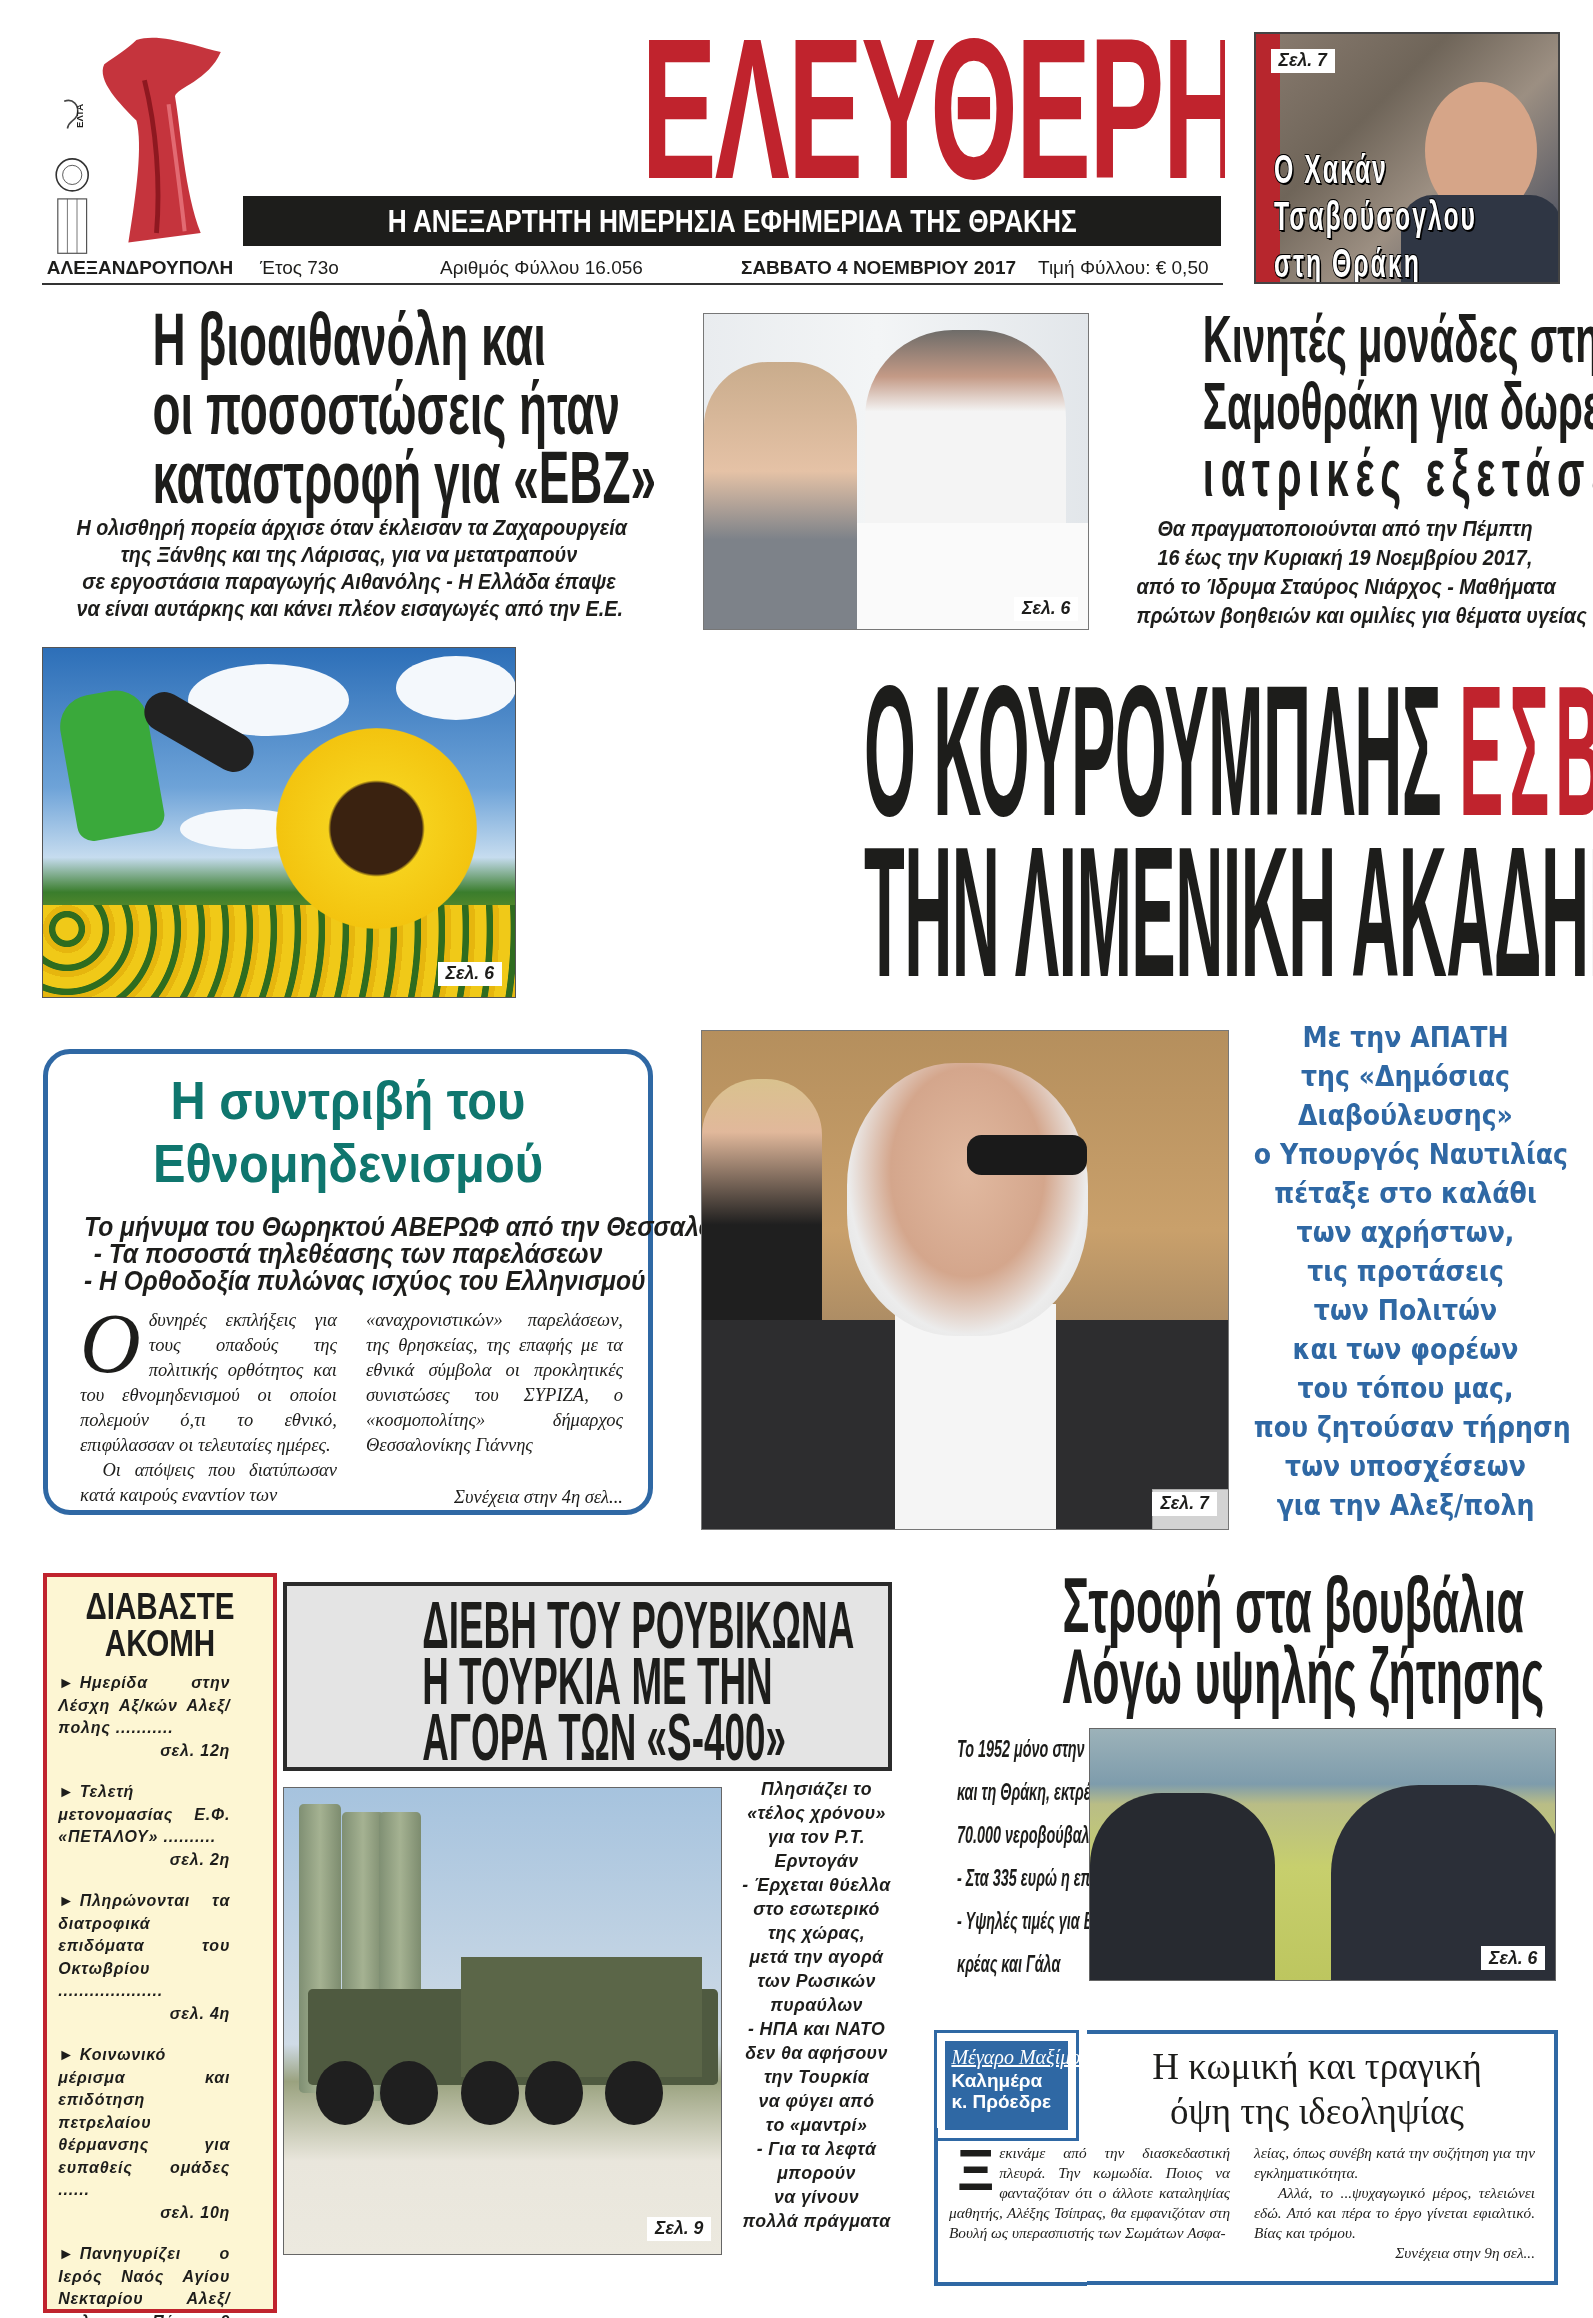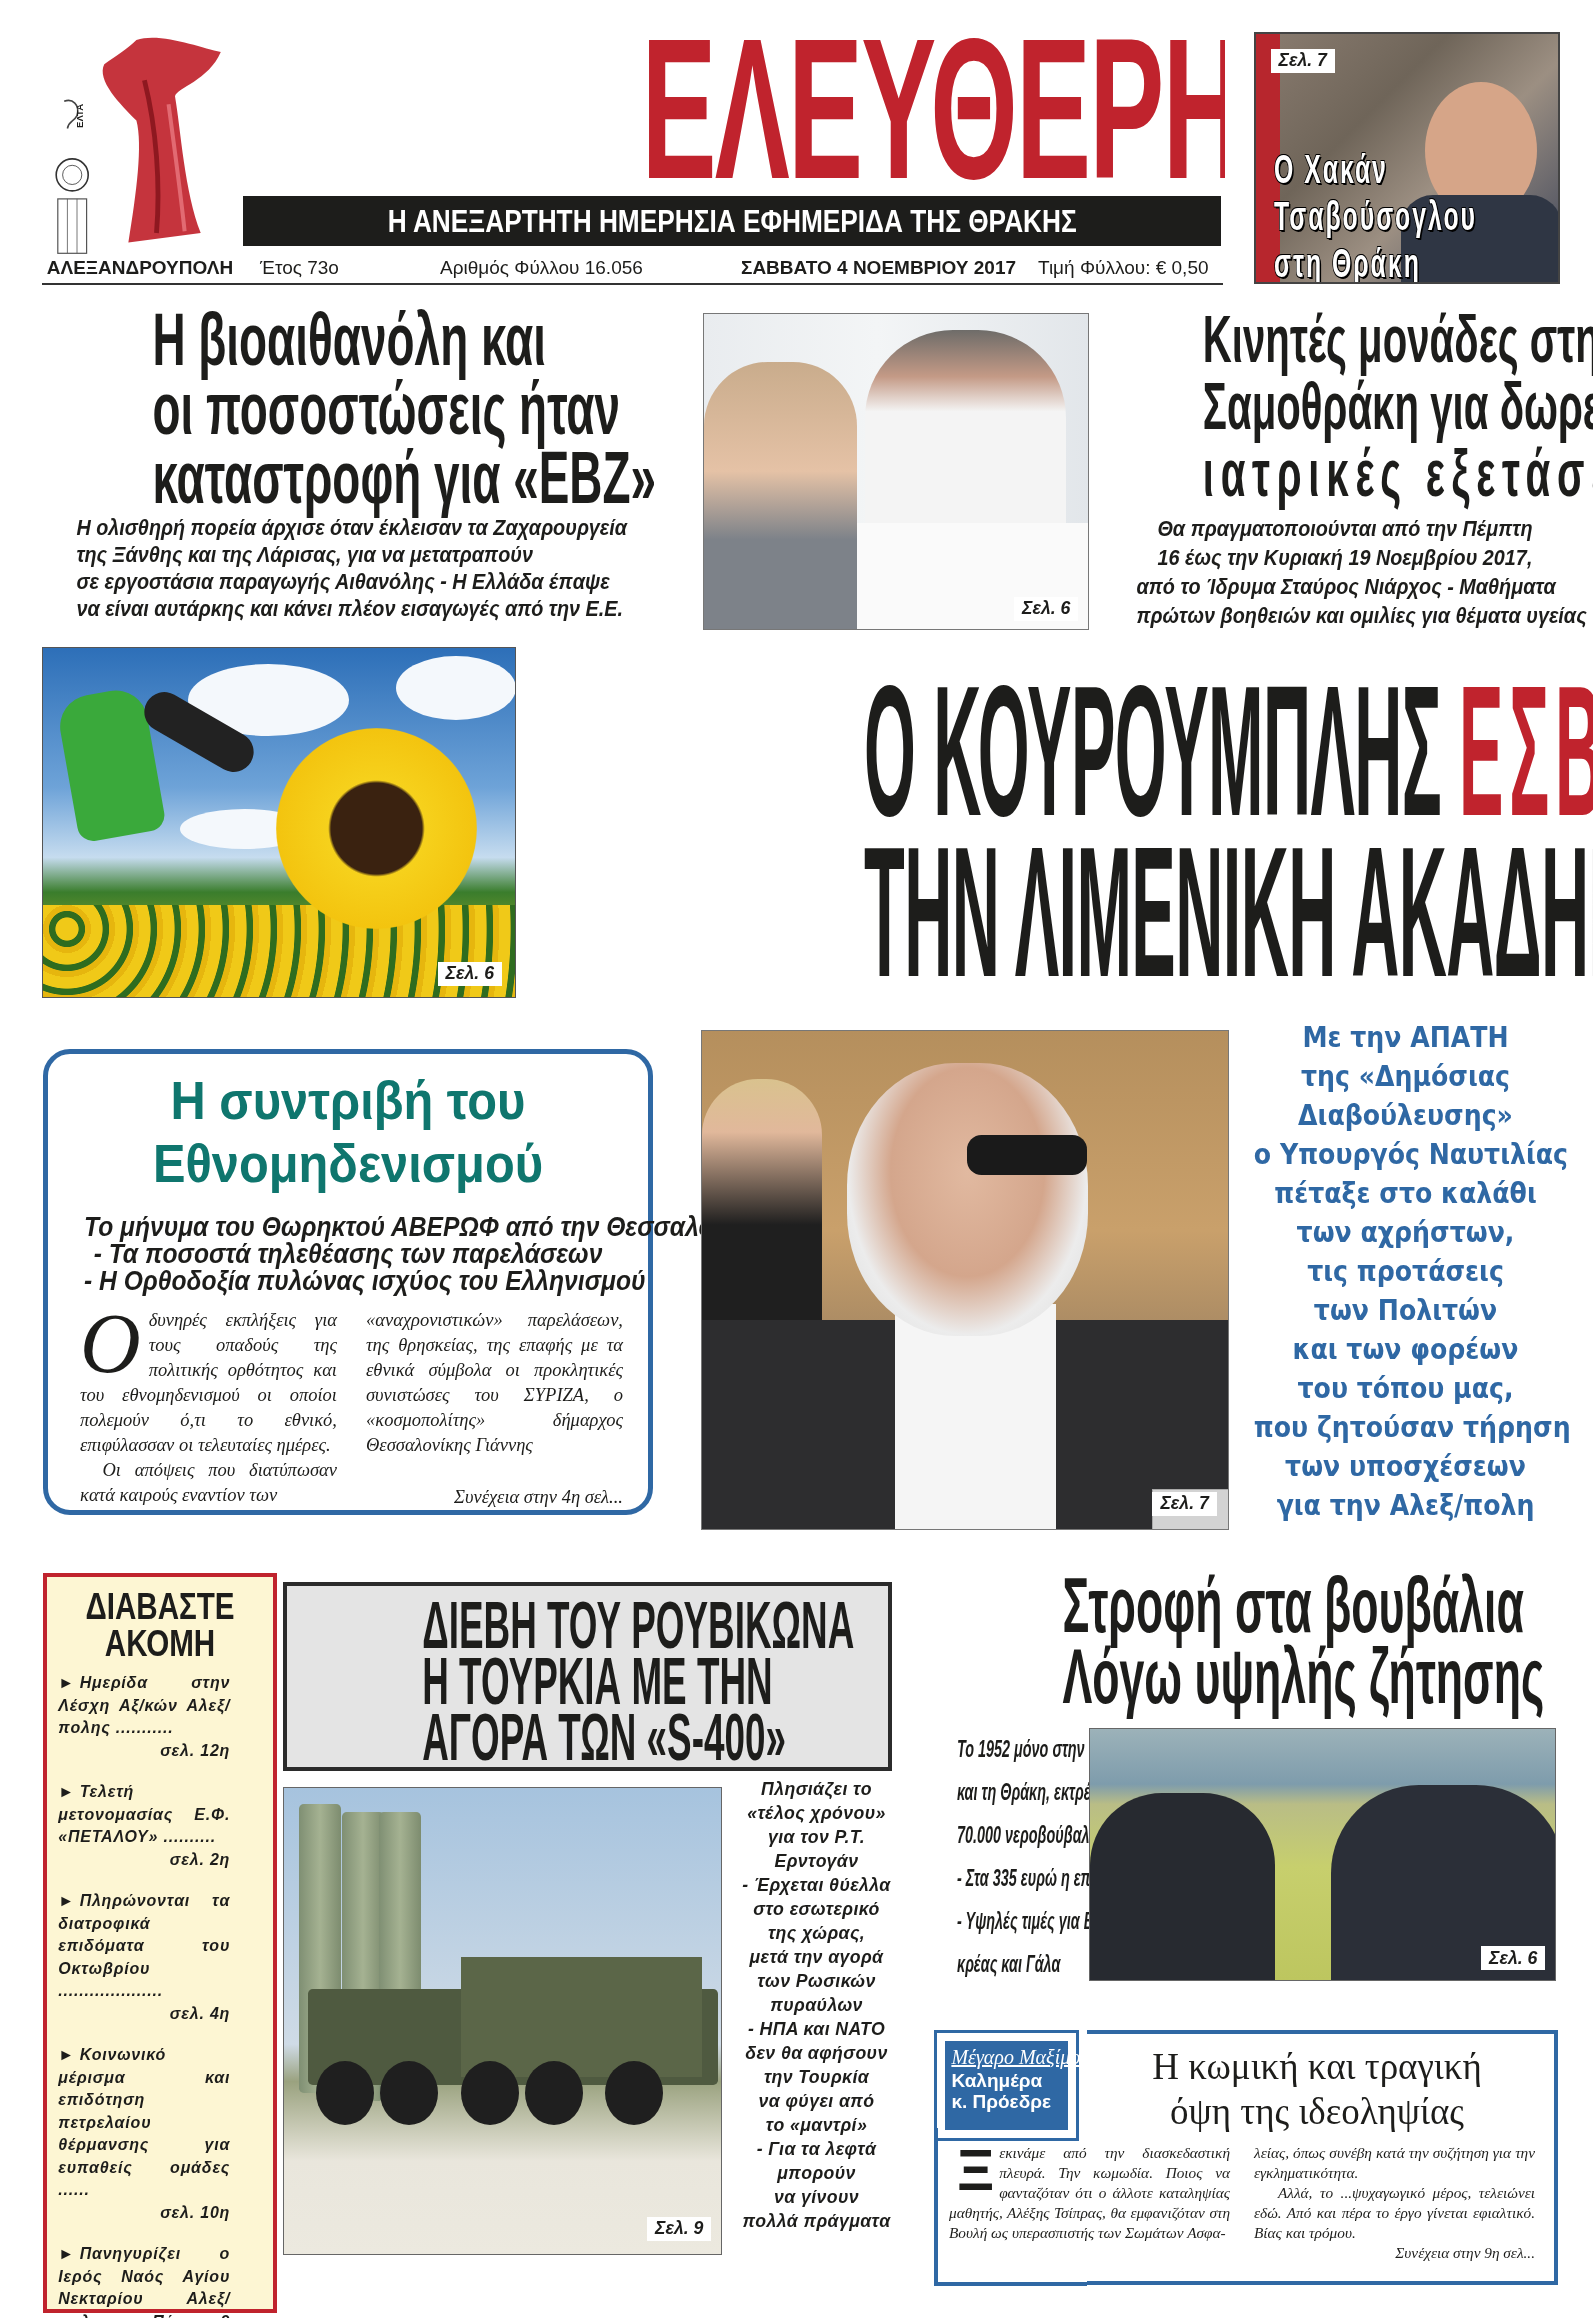--- a/index.html
+++ b/index.html
@@ -45,21 +45,21 @@
     position: absolute; left: 17.7px; top: 112px; width: 273px;
     color: #fff; font-weight: bold; font-size: 40px; line-height: 47px;
     text-shadow: 2.4px 2.4px 0 #000, -0.8px -0.8px 0 #000, 0.8px -0.8px 0 #000, -0.8px 0.8px 0 #000;
   }
   #hakan-title div { transform: scaleX(0.62); transform-origin: left; white-space: nowrap; letter-spacing: 3.2px; }
 
   
   .headline-black { font-weight: bold; color: #1d1d1b; }
   #bio-headline { left: 32px; top: 305px; width: 634px; text-align: center; font-size: 74px; line-height: 69px; }
   #bio-headline div { transform: scaleX(0.62); white-space: nowrap; }
-  #bio-deck { left: 32px; top: 514px; width: 634px; font-size: 23px; line-height: 27px; font-weight: bold; font-style: italic; }
+  #bio-deck { left: 32px; top: 514px; width: 634px; text-align: center; font-size: 23px; line-height: 27px; font-weight: bold; font-style: italic; }
   #bio-deck div { transform: scaleX(0.86); white-space: nowrap; }
 
   #medical-photo {
     left: 703px; top: 313px; width: 386px; height: 317px; border: 0.8px solid #777; box-sizing: border-box; overflow: hidden;
     background: linear-gradient(90deg, #e9ecef 0%, #f3f5f6 45%, #e2e6ea 100%);
   }
   #medical-photo .patient { position: absolute; left: 0; top: 48px; width: 153px; height: 273px; background: linear-gradient(180deg,#c9ac8c 0%, #e5c2a6 40%, #7d8289 65%); border-radius: 64px 64px 0 0; }
   #medical-photo .doctor { position: absolute; left: 161px; top: 16px; width: 201px; height: 233px; background: linear-gradient(180deg,#6e6c69 0%, #c49a86 20%, #f4f4f4 35%); border-radius: 88px 88px 16px 16px; }
   #medical-photo .desk { position: absolute; left: 120px; top: 209px; width: 265px; height: 112px; background: #fafafa; }
 

